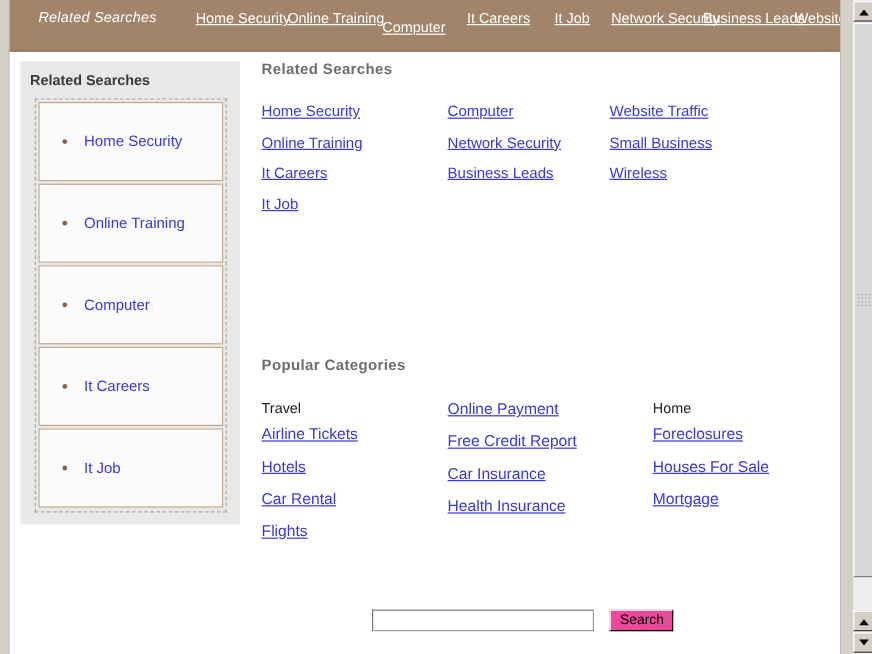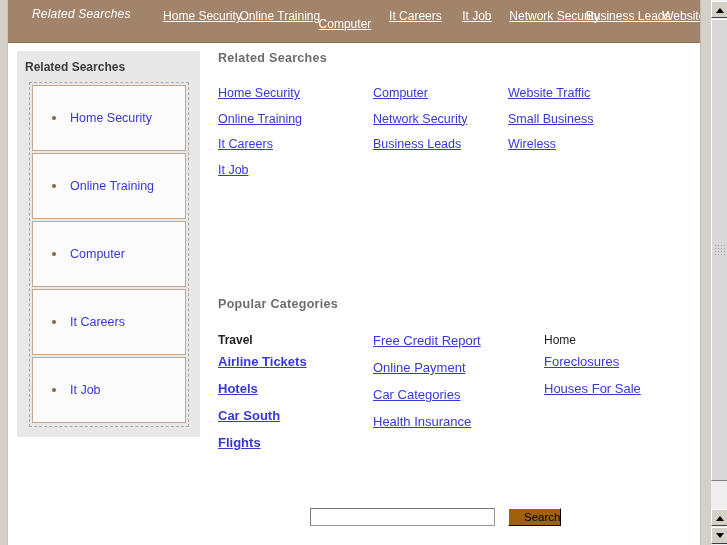--- a/index.html
+++ b/index.html
@@ -165,21 +165,21 @@
     margin-bottom: 10.5px;
     white-space: nowrap;
   }
 
   #pc-title { position: absolute; left: 0; top: 246px; }
   #pc-block { position: absolute; left: 0; top: 282px; width: 470px; }
   .pc-col {
     position: absolute;
     top: 0;
   }
-  .pc-col.c0 { left: 0px; font-weight: bold; }
+  .pc-col.c0 { left: 0px; }
   .pc-col.c1 { left: 155px; }
   .pc-col.c2 { left: 326px; }
   .pc-head {
     font-size: 12px;
     color: #222222;
     margin-bottom: 7px;
     white-space: nowrap;
   }
   .pc-col a {
     display: block;
@@ -210,32 +210,31 @@
     font-size: 12px;
     padding: 1px 2px;
     vertical-align: top;
     outline: none;
   }
   #search-button {
     width: 53px;
     height: 18px;
     box-sizing: border-box;
     margin-left: 9px;
-    background: #a16207;
+    background: #ec4899;
     border: 1px solid #000000;
     border-top: 1px solid #ffffff;
     border-left: 1px solid #ffffff;
     font-family: "Liberation Sans", sans-serif;
     font-size: 11.5px;
     color: #000000;
     vertical-align: top;
     cursor: pointer;
     line-height: 15px;
     padding: 0;
-    text-align: right;
   }
 
   
   #scrollbar {
     position: absolute;
     right: 0; top: 0;
     width: 27px; height: 545px;
     background: #d4d0c8;
     border-left: 1px solid #c0bcb4;
     box-sizing: border-box;
@@ -371,35 +370,36 @@
     </div>
 
     <div id="pc-title" class="sect-title">Popular Categories</div>
 
     <div id="pc-block">
 
       <div class="pc-col c0">
         <div class="pc-head">Travel</div>
         <a href="#">Airline Tickets</a>
         <a href="#">Hotels</a>
-        <a href="#">Car South</a>
+        <a href="#">Car Rental</a>
         <a href="#">Flights</a>
       </div>
 
       <div class="pc-col c1">
+        <a href="#">Online Payment</a>
         <a href="#">Free Credit Report</a>
-        <a href="#">Online Payment</a>
-        <a href="#">Car Categories</a>
+        <a href="#">Car Insurance</a>
         <a href="#">Health Insurance</a>
       </div>
 
       <div class="pc-col c2">
         <div class="pc-head">Home</div>
         <a href="#">Foreclosures</a>
         <a href="#">Houses For Sale</a>
+        <a href="#">Mortgage</a>
       </div>
 
     </div>
   </div>
 
   <div id="searchrow">
     <input id="search-input" type="text" placeholder="" style="">
     <button id="search-button">Search</button>
   </div>
 

